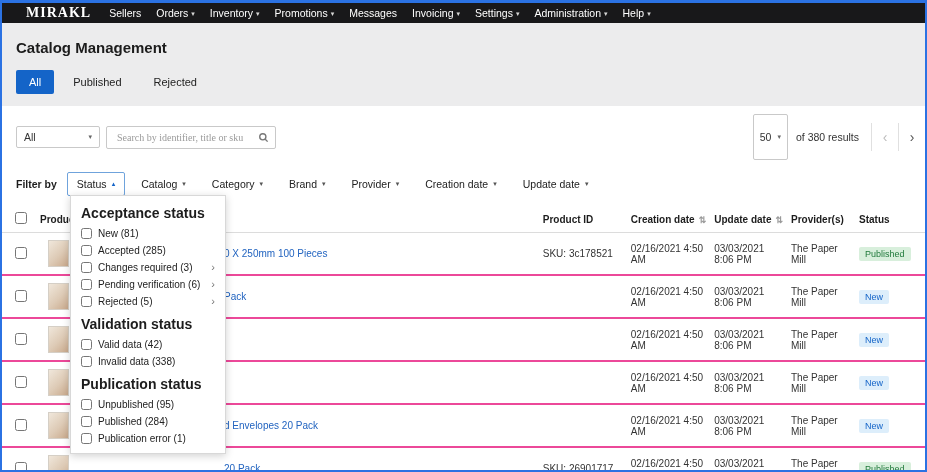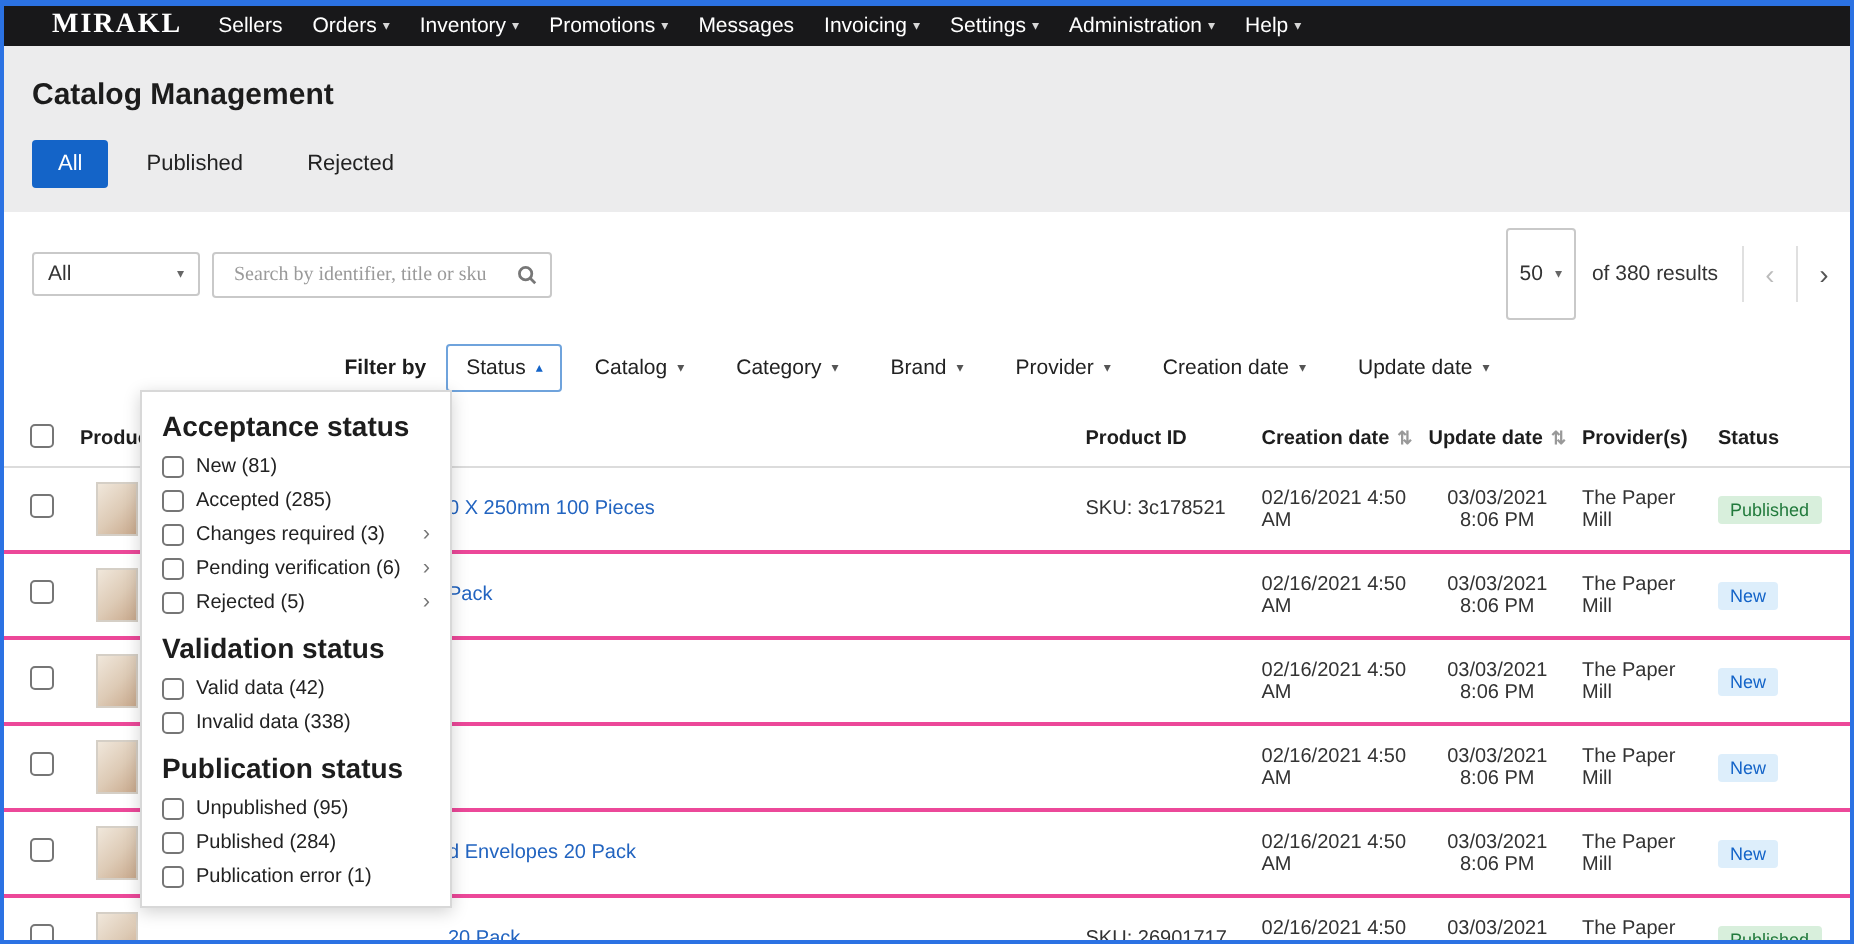--- a/index.html
+++ b/index.html
@@ -78,21 +78,21 @@
   .size-select { padding: 16px 6px; gap: 6px; }
   .results-text { font-size: 10.5px; color: #333; margin: 0 12px 0 8px; white-space: nowrap; }
   .pager { display: flex; height: 28px; }
   .pager-btn {
     width: 27px; display: flex; align-items: center; justify-content: center;
     border: none; border-left: 1px solid #e0e0e0; background: transparent;
     font-size: 14px; color: #555; cursor: pointer; font-family: inherit;
   }
   .pager-btn.disabled { color: #bcbcbc; }
 
-  .filterbar { display: flex; align-items: center; padding: 4px 14px 10px; justify-content: center; }
+  .filterbar { display: flex; align-items: center; padding: 4px 14px 10px; }
   .filter-label { font-size: 10.5px; font-weight: bold; color: #1d1d1d; margin-right: 10px; }
   .filter-buttons { display: flex; align-items: center; gap: 6px; }
   .filter-btn {
     background: #fff; border: 1px solid transparent; border-radius: 2px;
     font-family: inherit; font-size: 10.5px; color: #222; padding: 5px 9px;
     display: inline-flex; align-items: center; gap: 5px; cursor: pointer; white-space: nowrap;
   }
   .filter-btn .caret { font-size: 7px; color: #555; }
   .filter-btn.open { border-color: #6fa3dc; }
   .filter-btn.open .caret { color: var(--accent-blue, #1464c8); }
@@ -104,21 +104,21 @@
     padding: 6px 4px; border-bottom: 1px solid #dcdcdc; white-space: nowrap;
   }
   th .sort { color: #999; font-size: 9px; margin-left: 4px; cursor: pointer; }
   td {
     font-size: 10px; color: #333; padding: 7px 4px;
     border-bottom: 2px solid #ec4899; vertical-align: middle;
   }
   .col-check { width: 34px; padding-left: 13px; }
   .col-pid { width: 88px; }
   .col-cdate { width: 66px; }
-  .col-udate { width: 64px; text-align: center; }
+  .col-udate { width: 64px; }
   .col-provider { width: 68px; }
   .col-status { width: 70px; padding-right: 8px; }
   td.col-product { padding-left: 12px; }
   .prod-cell { display: flex; align-items: center; gap: 8px; }
   .thumb {
     width: 21px; height: 27px; flex-shrink: 0;
     border: 1px solid #d5cfc6;
     background: linear-gradient(135deg, #f0e7db 0%, #ddcab5 55%, #c9a98c 100%);
   }
   .prod-text { display: flex; flex-direction: column; min-height: 10px; }

